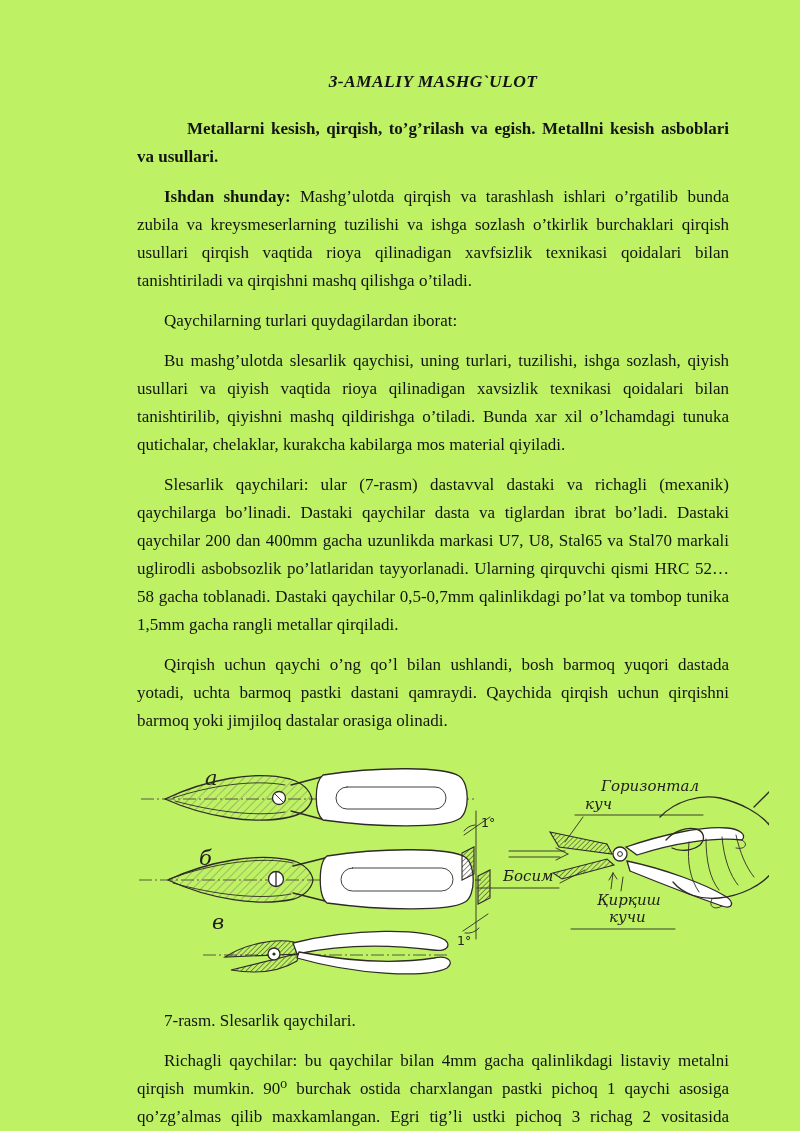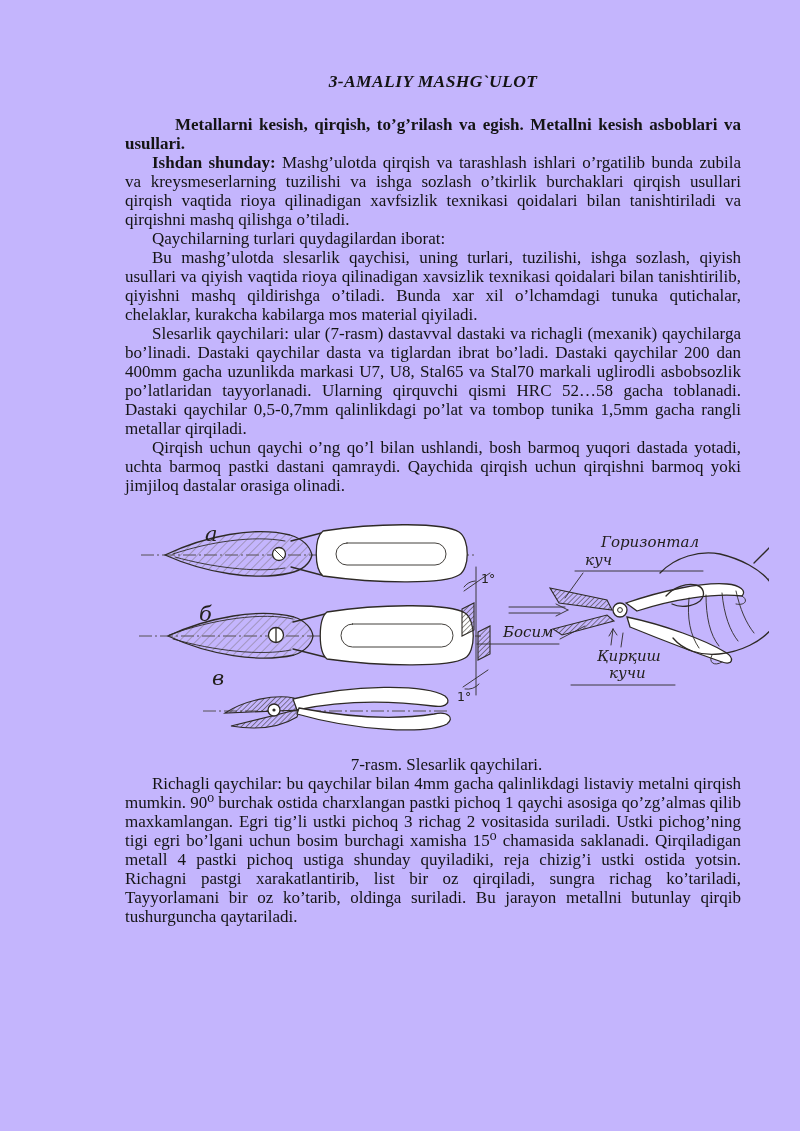--- a/index.html
+++ b/index.html
@@ -1,24 +1,24 @@
 <!DOCTYPE html>
 <html><head>
 <meta charset="utf-8">
 <style>
   html,body{margin:0;padding:0;background:#ffffff;}
   body{width:800px;height:1131px;overflow:hidden;
        font-family:"Liberation Serif","DejaVu Serif",serif;color:#141414;}
-  .page{position:relative;width:800px;height:1131px;background:#c4b5fd;}
+  .page{position:relative;width:800px;height:1131px;background:#bef264;}
   .content{position:absolute;left:125px;top:70px;width:616px;}
   .doc-title{margin:0 0 23px 0;text-align:center;font-size:17.5px;line-height:22px;
              font-weight:bold;font-style:italic;letter-spacing:.4px;}
-  p.body{margin:0;font-size:17px;line-height:19px;text-align:justify;text-indent:27px;}
+  p.body{margin:12px;font-size:17px;line-height:28px;text-align:justify;text-indent:27px;}
   p.lead-head{font-weight:bold;text-indent:50px;}
-  p.caption{text-align:center;}
+  p.caption{text-align:left;}
   b.lead{font-weight:bold;}
   .fig{position:relative;height:248px;margin:8px 0 4px 0;}
   .fig svg{position:absolute;left:-12px;top:0;}
   .fig text{font-family:"DejaVu Serif",serif;font-style:italic;fill:#23201d;}
   .fig .lab{font-size:21px;}
   .fig .ang{font-size:12.5px;font-style:normal;font-family:"DejaVu Sans",sans-serif;}
   .fig .hw{font-size:15px;}
   .ln{stroke:#2e2a26;stroke-width:1.3;fill:none;stroke-linecap:round;}
   .lnt{stroke:#2e2a26;stroke-width:.9;fill:none;stroke-linecap:round;}
   .cl{stroke:#4a453f;stroke-width:.9;fill:none;stroke-dasharray:13 3 2 3;}

